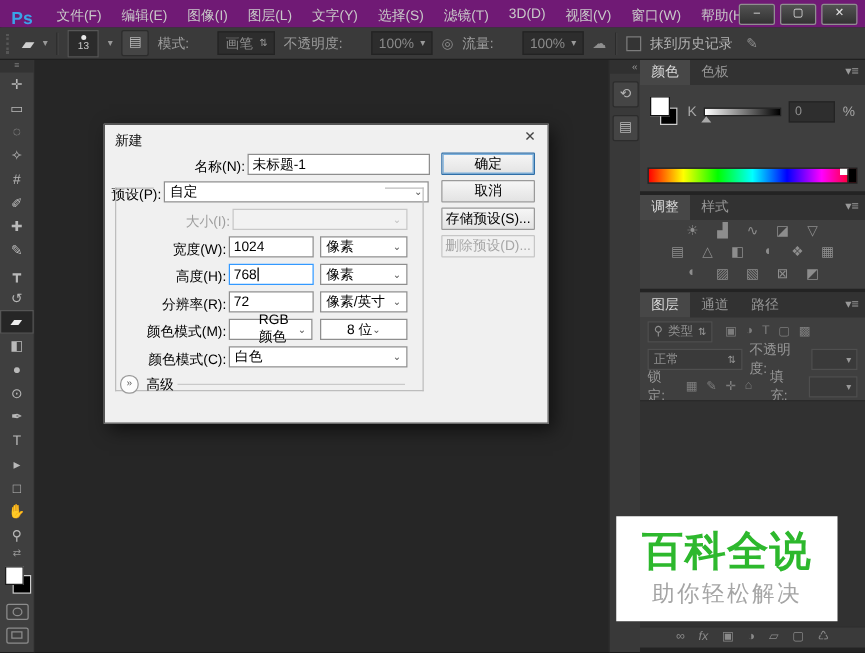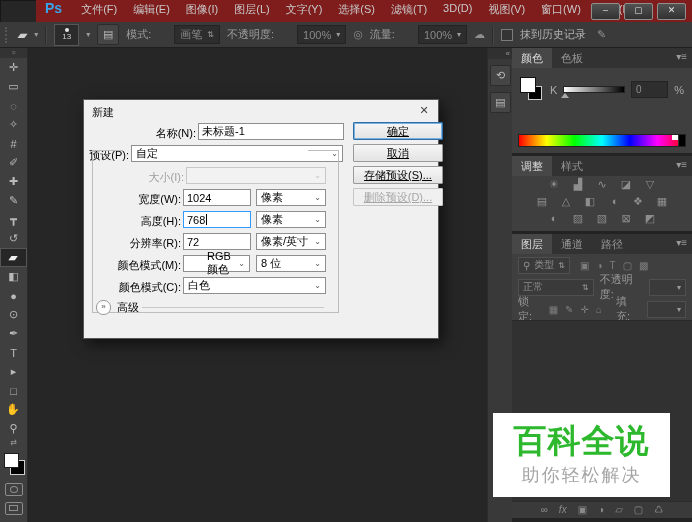--- a/index.html
+++ b/index.html
@@ -1,19 +1,19 @@
 <!DOCTYPE html>
 <html><head>
 <meta charset="utf-8">
 <style>
   html,body{margin:0;padding:0;background:#111;}
   .app{position:relative;width:692px;height:522px;background:#262626;overflow:hidden;
        font-family:"Liberation Sans",sans-serif;box-shadow:inset 0 0 0 1px #161616;}
   
-  .titlebar{position:absolute;left:0;top:0;right:0;height:22px;background:#7f1d1d;display:flex;align-items:flex-start;margin-left:36px;}
+  .titlebar{position:absolute;left:0;top:0;right:0;height:22px;background:#701a75;display:flex;align-items:flex-end;}
   .ps-logo{color:#3aa3e8;font-weight:bold;font-size:14px;margin:0 16px 0 9px;letter-spacing:0;}
   .menubar{display:flex;gap:10px;font-size:11px;color:#c9c9c9;}
   .menubar span{padding:2px 3px;cursor:default;}
   .winctrls{position:absolute;right:6px;top:3px;display:flex;gap:4px;}
   .winbtn{width:27px;height:15px;background:linear-gradient(#525252,#323232);border:1px solid #8f8f8f;
           border-radius:2px;color:#e2e2e2;font-size:9px;line-height:13px;text-align:center;}
   
   .optionsbar{position:absolute;left:0;top:22px;right:0;height:25px;background:#3a3a3a;border-bottom:1px solid #1f1f1f;
               display:flex;align-items:center;gap:7px;padding-left:5px;font-size:11px;color:#9c9c9c;}
   .grip{width:2px;height:16px;border-left:2px dotted #565656;margin-right:2px;}
@@ -93,22 +93,22 @@
           font-family:"Liberation Sans",sans-serif;padding:0 3px;box-sizing:border-box;color:#000;}
   .dinput.focus{border:1px solid #3399ff;}
   .dfield{position:absolute;height:17px;background:#fff;border:1px solid #8e8e8e;box-sizing:border-box;
           display:flex;align-items:center;padding:0 3px;}
   .caret{display:inline-block;width:1px;height:11px;background:#000;margin-left:1px;}
   .dselect{position:absolute;height:17px;background:#fff;border:1px solid #8e8e8e;box-sizing:border-box;
            display:flex;align-items:center;justify-content:space-between;padding:0 4px;}
   .dselect .arr{color:#555;font-size:8px;}
   .dselect.dis{background:#f2f2f2;border-color:#c8c8c8;color:#b5b5b5;}
   .dselect.dis .arr{color:#c0c0c0;}
-  .dbtn{position:absolute;left:269px;width:90px;height:18px;background:linear-gradient(#f6f6f6,#e3e3e3);
-        border:1px solid #9a9a9a;border-radius:1px;font-size:11px;text-align:center;line-height:16px;box-sizing:border-box;text-decoration:underline;}
+  .dbtn{position:absolute;left:269px;width:75px;height:18px;background:linear-gradient(#f6f6f6,#e3e3e3);
+        border:1px solid #9a9a9a;border-radius:1px;font-size:11px;text-align:center;line-height:16px;box-sizing:border-box;}
   .dbtn.default{border:1px solid #2f6fa8;box-shadow:inset 0 0 0 1px #7ab0dd;}
   .dbtn.dis{color:#a6a6a6;border-color:#c6c6c6;background:#f0f0f0;}
   .bracket{position:absolute;border:0 solid #bdbdbd;}
   .adv{position:absolute;left:12px;top:200px;display:flex;align-items:center;gap:6px;}
   .advbtn{width:13px;height:13px;border:1px solid #9a9a9a;border-radius:7px;background:#fdfdfd;color:#555;
           font-size:8px;text-align:center;line-height:12px;}
   .advline{position:absolute;left:58px;top:207px;width:182px;border-top:1px solid #c9c9c9;}
   .imgsize{position:absolute;left:260px;top:182px;width:88px;text-align:center;color:#111;}
   .imgsize div{margin-bottom:9px;}
   
@@ -422,21 +422,21 @@
     <div class="dselect" style="left:172px;top:133px;width:70px;">
       <span>像素/英寸</span>
       <span class="arr">⌄</span>
     </div>
 
     <span class="dlbl" style="left:10px;top:158px;width:87px;">颜色模式(M):</span>
     <div class="dselect" style="left:99px;top:155px;width:67px;padding-left:23px;">
       <span>RGB 颜色</span>
       <span class="arr">⌄</span>
     </div>
-    <div class="dselect" style="left:172px;top:155px;width:70px;">
+    <div class="dselect" style="left:172px;top:155px;width:70px;justify-content:center;">
       <span>8 位</span>
       <span class="arr">⌄</span>
     </div>
 
     <span class="dlbl" style="left:10px;top:180px;width:87px;">颜色模式(C):</span>
     <div class="dselect" style="left:99px;top:177px;width:143px;">
       <span>白色</span>
       <span class="arr">⌄</span>
     </div>
 

